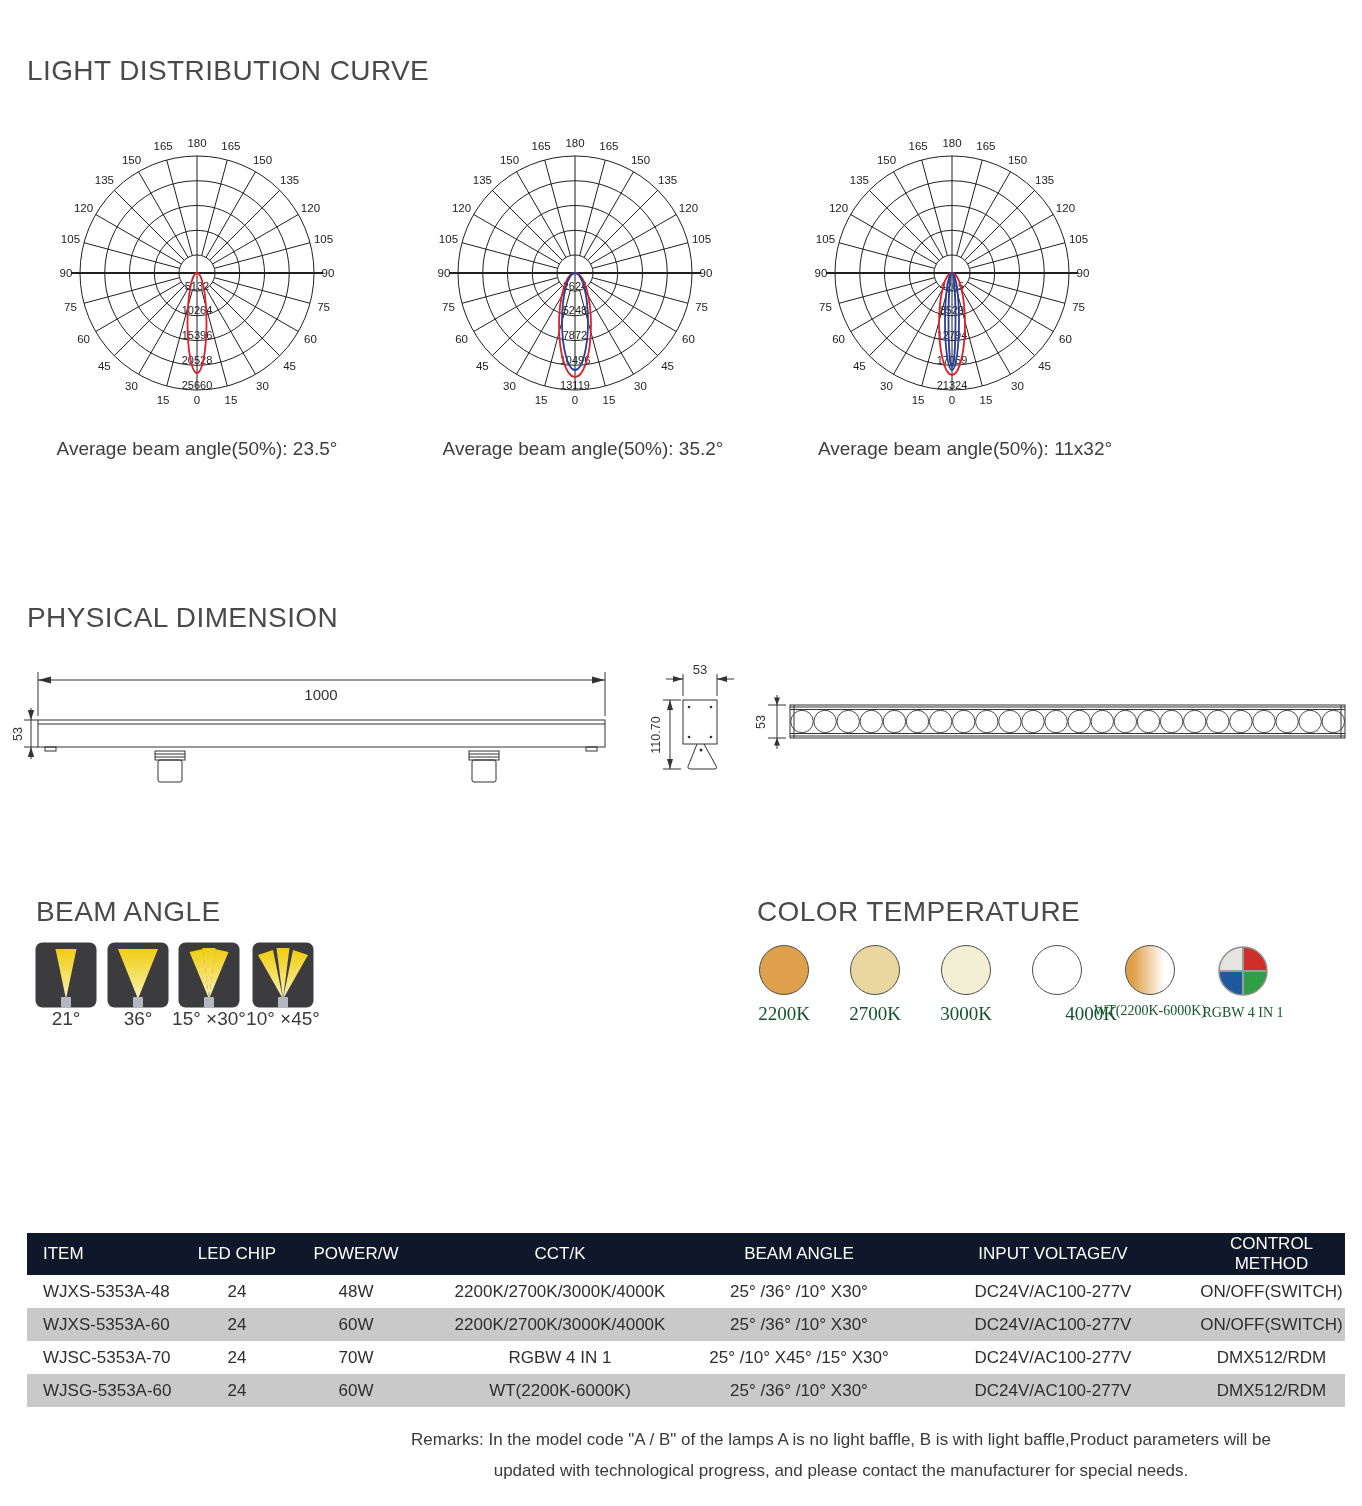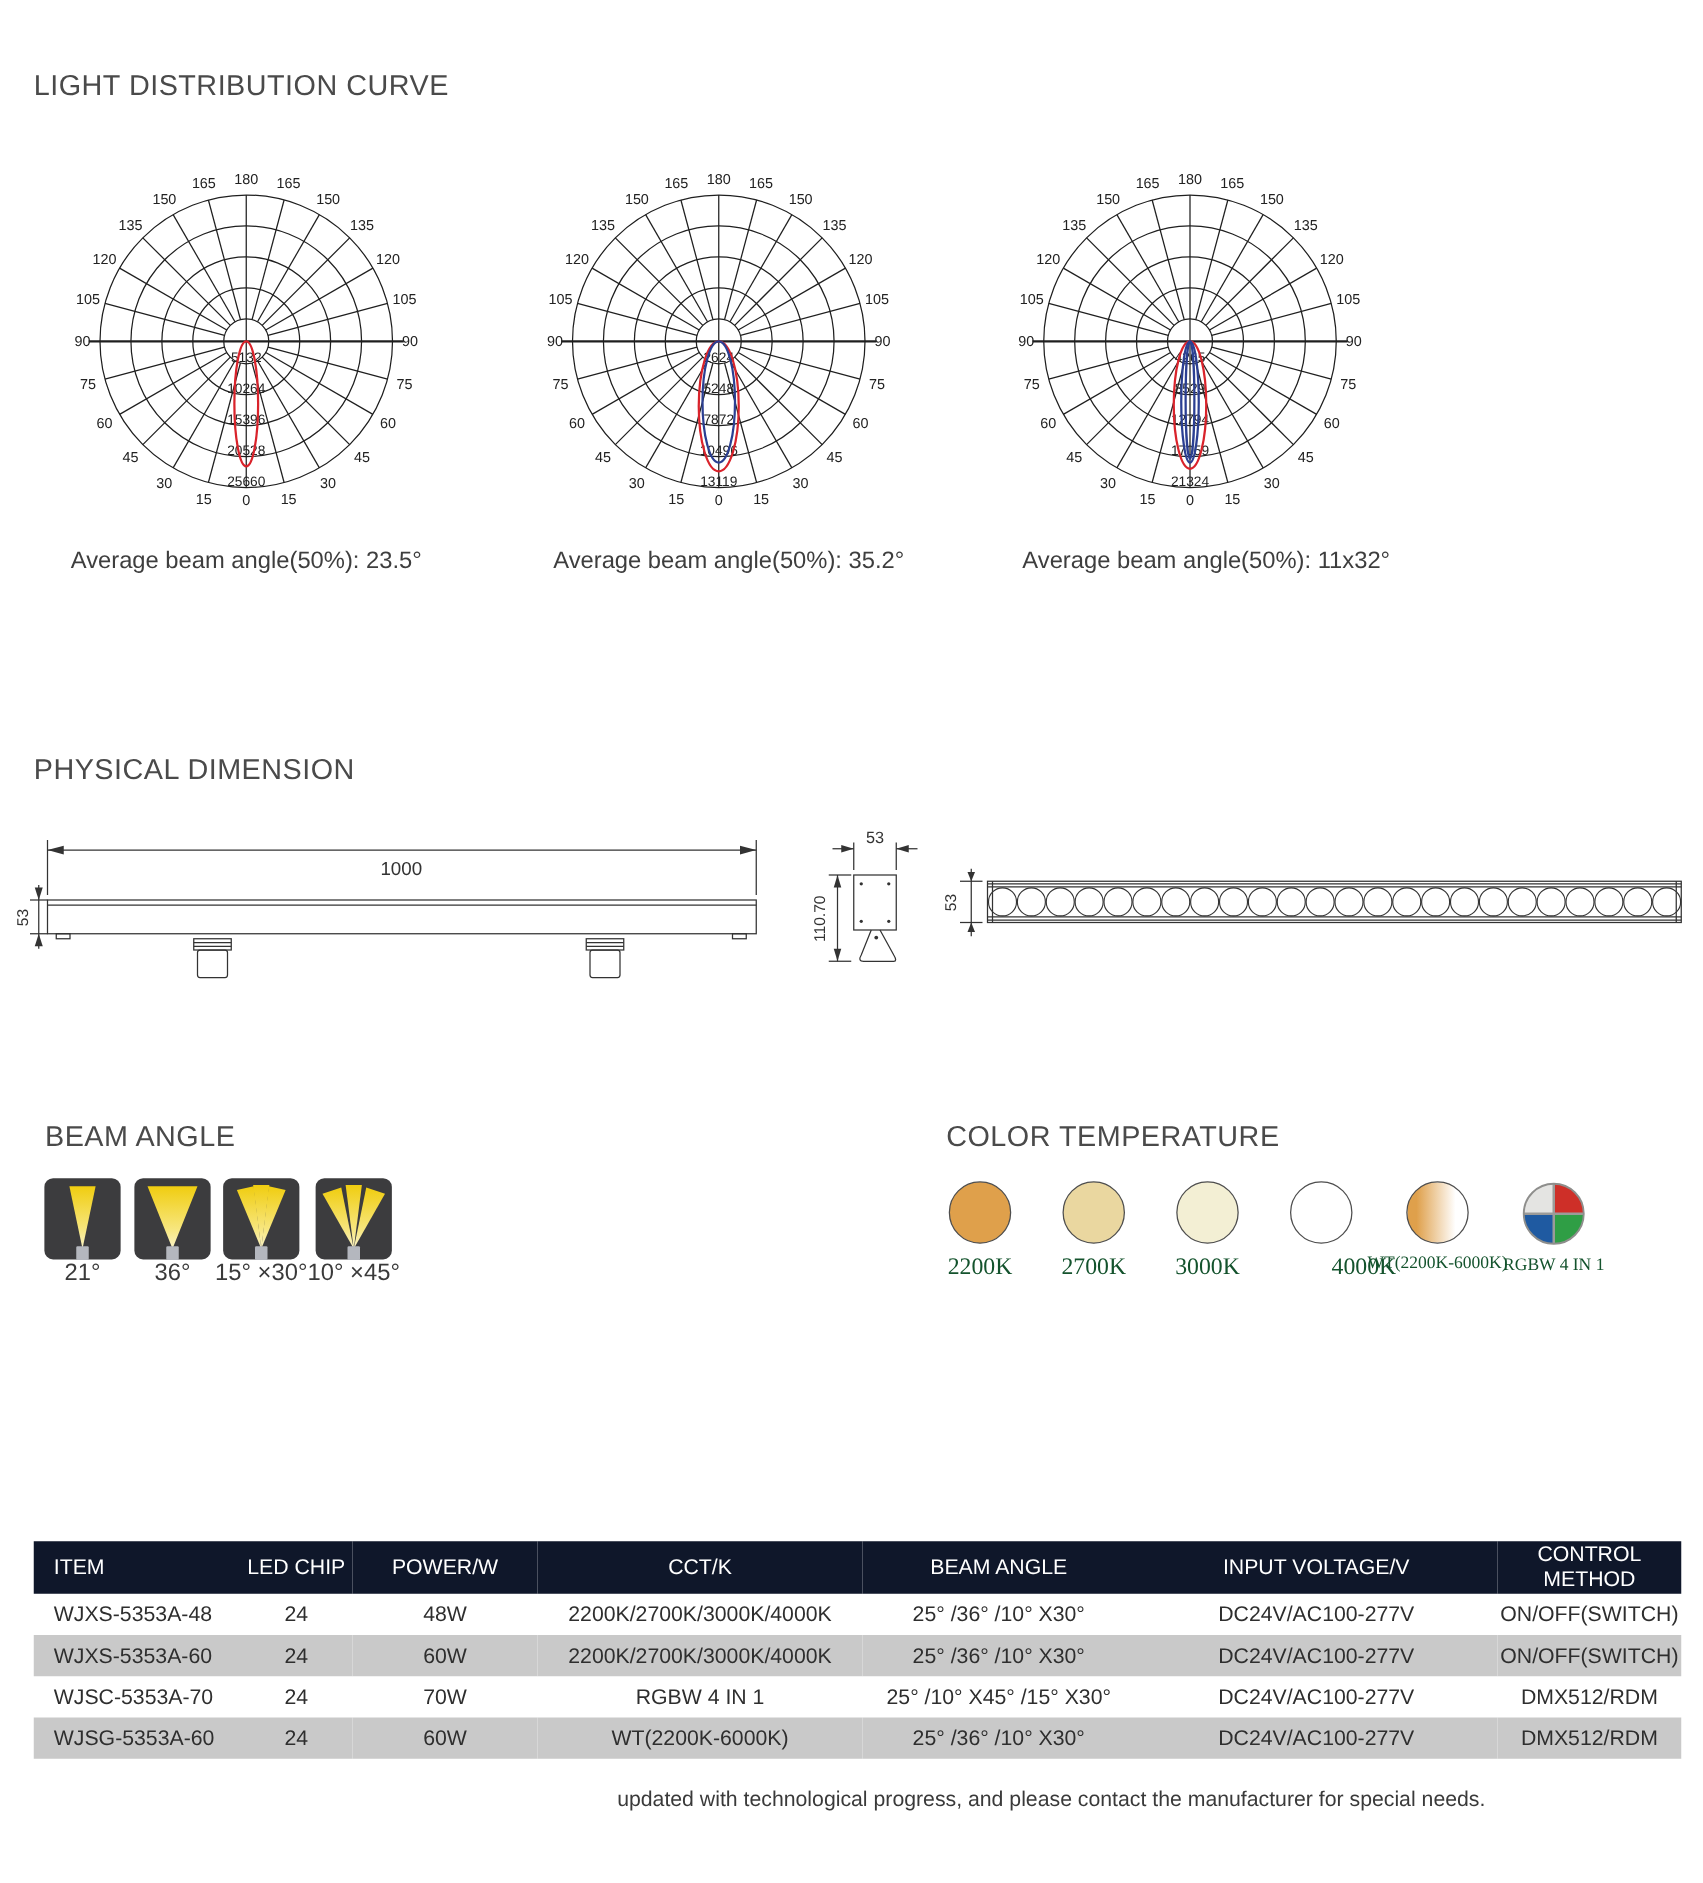--- a/index.html
+++ b/index.html
@@ -1,18 +1,18 @@
 <!DOCTYPE html>
 <html><head>
 <meta charset="utf-8">
 <style>
   html,body{margin:0;padding:0;background:#fff;}
   .canvas{position:relative;width:1362px;height:1506px;background:#fff;overflow:hidden;
           font-family:"Liberation Sans",sans-serif;color:#3a3a3a;}
-  .section-title{position:absolute;font-size:23px;color:#4a4a4a;letter-spacing:.4px;white-space:nowrap;}
+  .section-title{position:absolute;font-size:28px;color:#4a4a4a;letter-spacing:.4px;white-space:nowrap;}
   .polar-chart{position:absolute;top:123px;}
   .polar-chart text{font-family:"Liberation Sans",sans-serif;fill:#222;stroke:none;}
   .polar-chart text.ang{font-size:11.5px;}
   .polar-chart text.rv{font-size:11px;}
   .chart-caption{position:absolute;top:438px;width:340px;text-align:center;font-size:19px;color:#3e3e3e;white-space:nowrap;}
   .dim-svg{position:absolute;left:20px;top:658px;overflow:visible;}
   .dim-svg text{font-family:"Liberation Sans",sans-serif;fill:#333;stroke:none;}
   .beam-item{position:absolute;top:942px;width:90px;text-align:center;}
   .beam-icon{display:block;margin:0 auto;}
   .beam-label{margin-top:0;font-size:19px;color:#3a3a3a;white-space:nowrap;}
@@ -486,15 +486,16 @@
           <td>60W</td>
           <td>WT(2200K-6000K)</td>
           <td>25° /36° /10° X30°</td>
           <td>DC24V/AC100-277V</td>
           <td>DMX512/RDM</td>
         </tr>
       </tbody>
   </table>
 
   <div class="remarks">
+    <div>Remarks: In the model code "A / B" of the lamps A is no light baffle, B is with light baffle,Product parameters will be</div>
     <div>updated with technological progress, and please contact the manufacturer for special needs.</div>
   </div>
 </div>
 
 </body></html>

